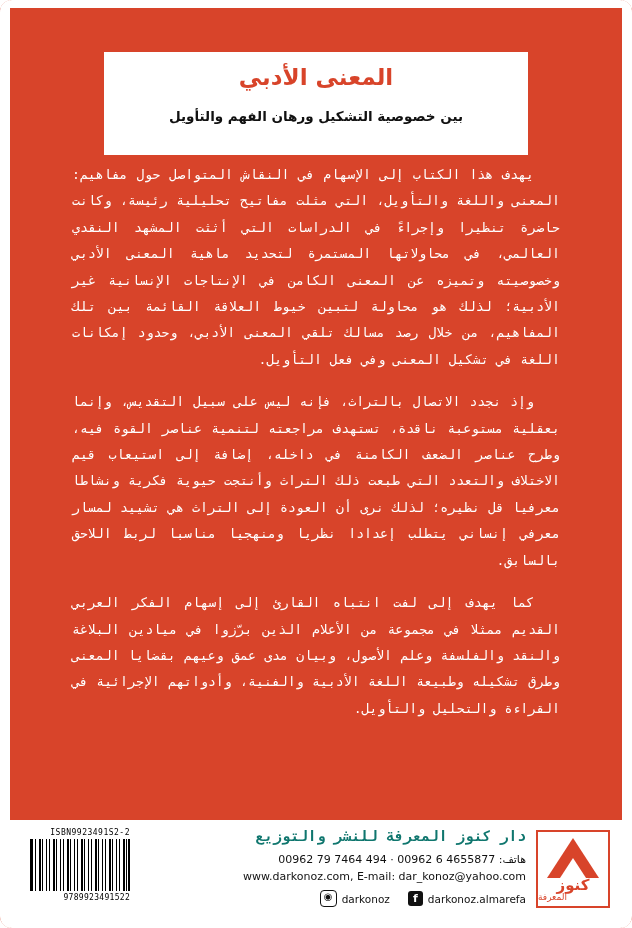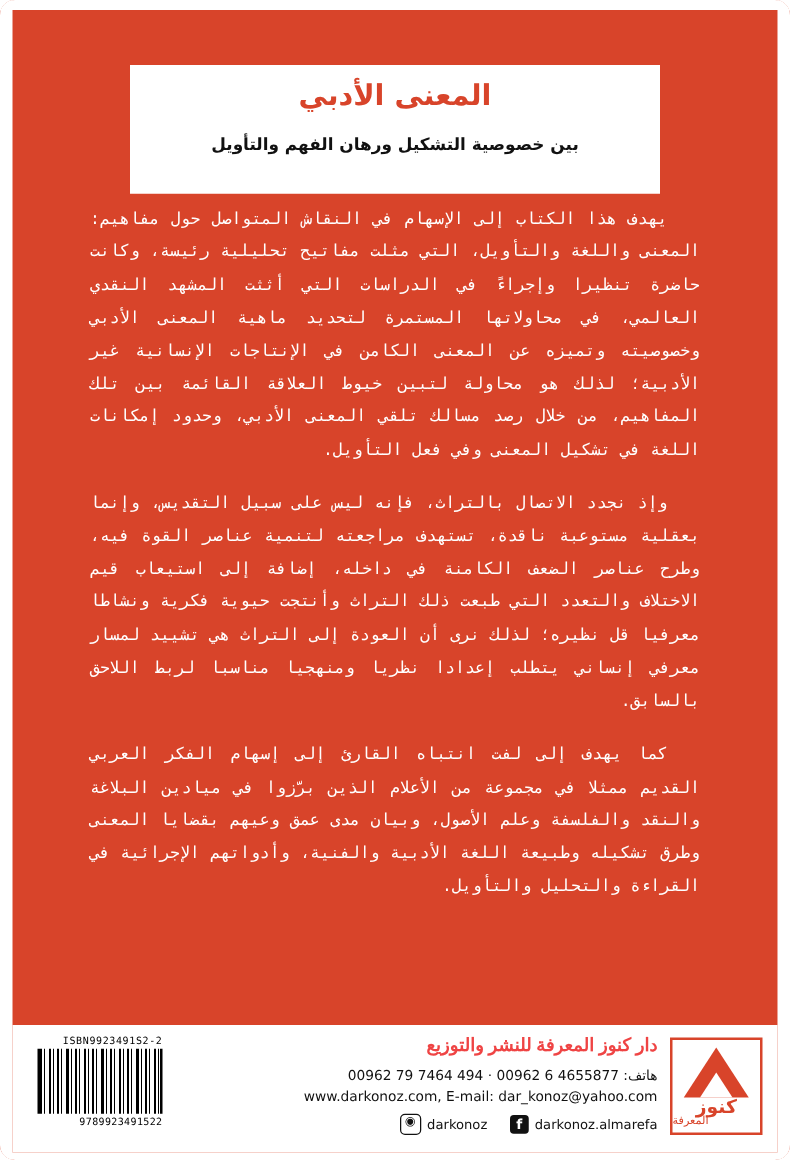--- a/index.html
+++ b/index.html
@@ -150,24 +150,24 @@
 
   
   .pub-info {
     position: absolute;
     right: 96px;
     top: 8px;
     text-align: right;
     direction: rtl;
   }
   .pub-name {
-    font-family: Liberation Serif, serif;
+    font-family: Liberation Mono, monospace;
     font-weight: bold;
     font-size: 14.5px;
-    color: #ef4444;
+    color: #0f766e;
     margin-bottom: 6px;
   }
   .pub-line {
     font-family: "DejaVu Sans", sans-serif;
     font-size: 11px;
     color: #111;
     line-height: 1.55;
     direction: ltr;
     text-align: right;
     unicode-bidi: plaintext;

